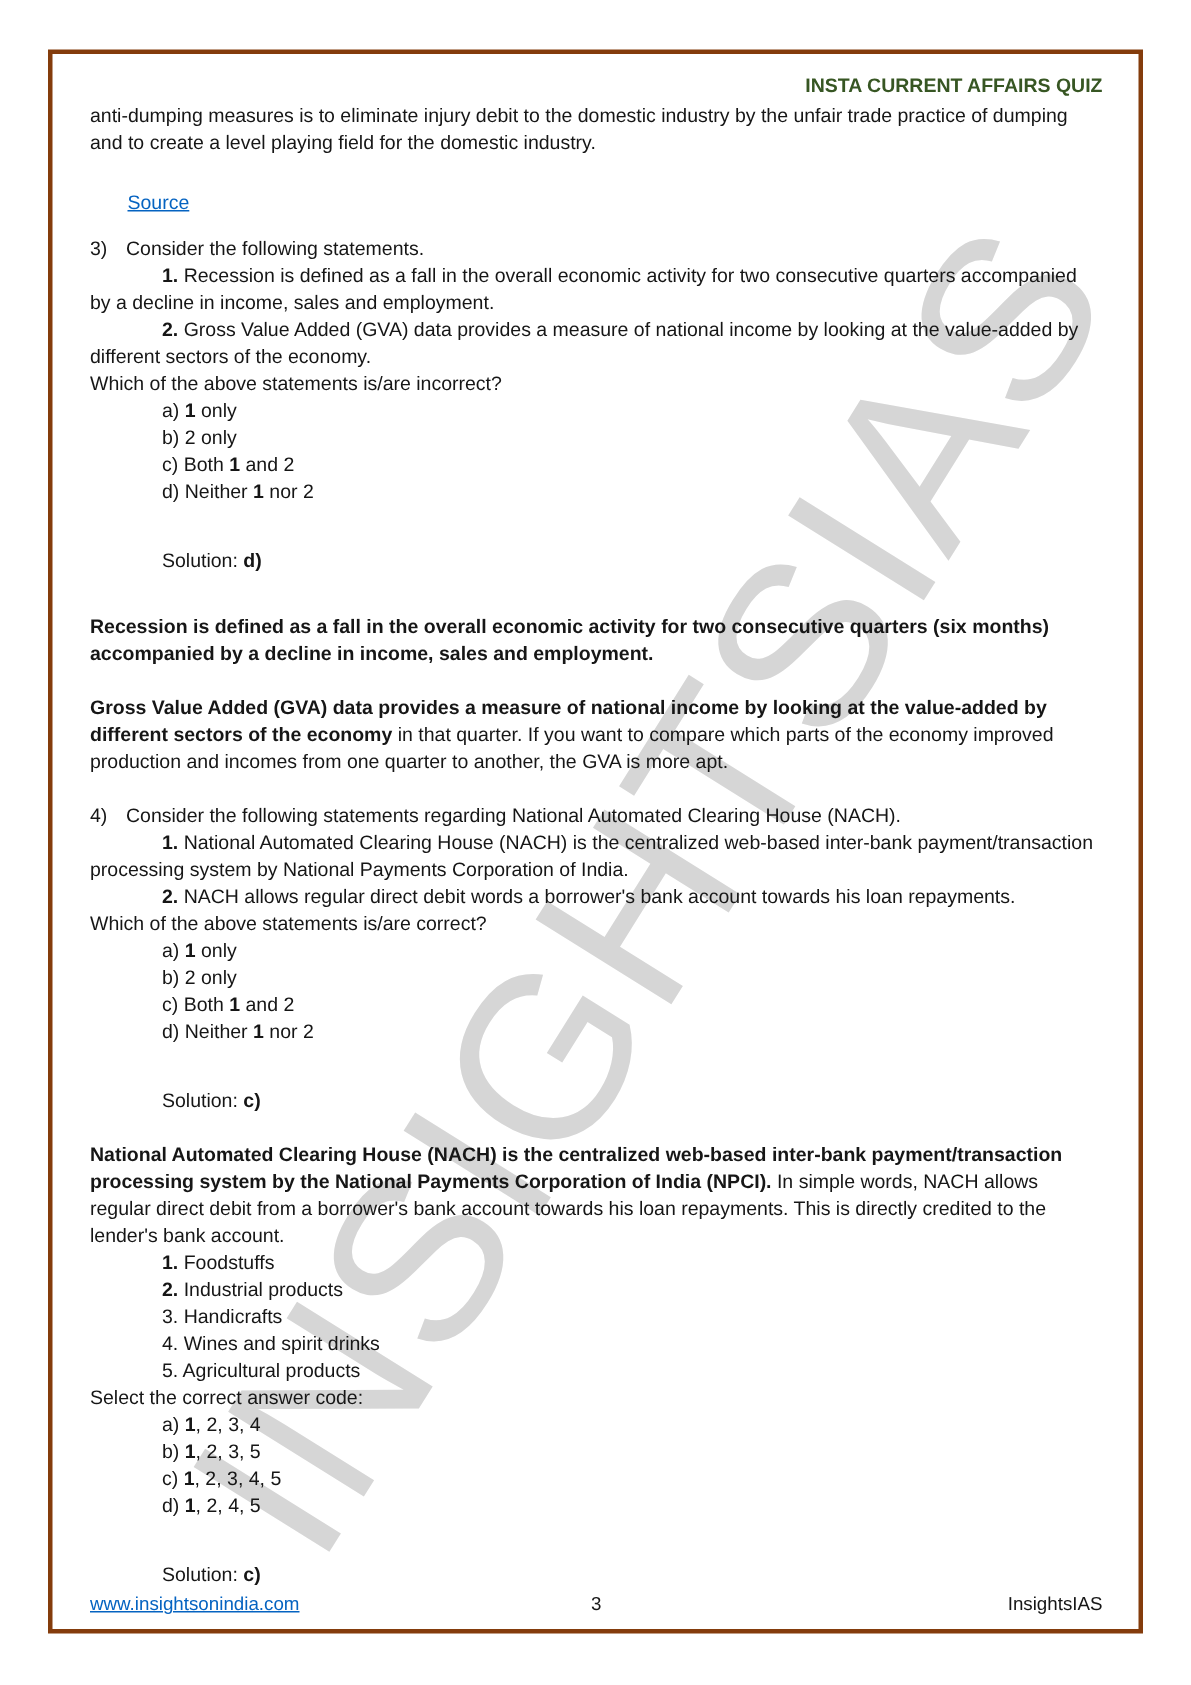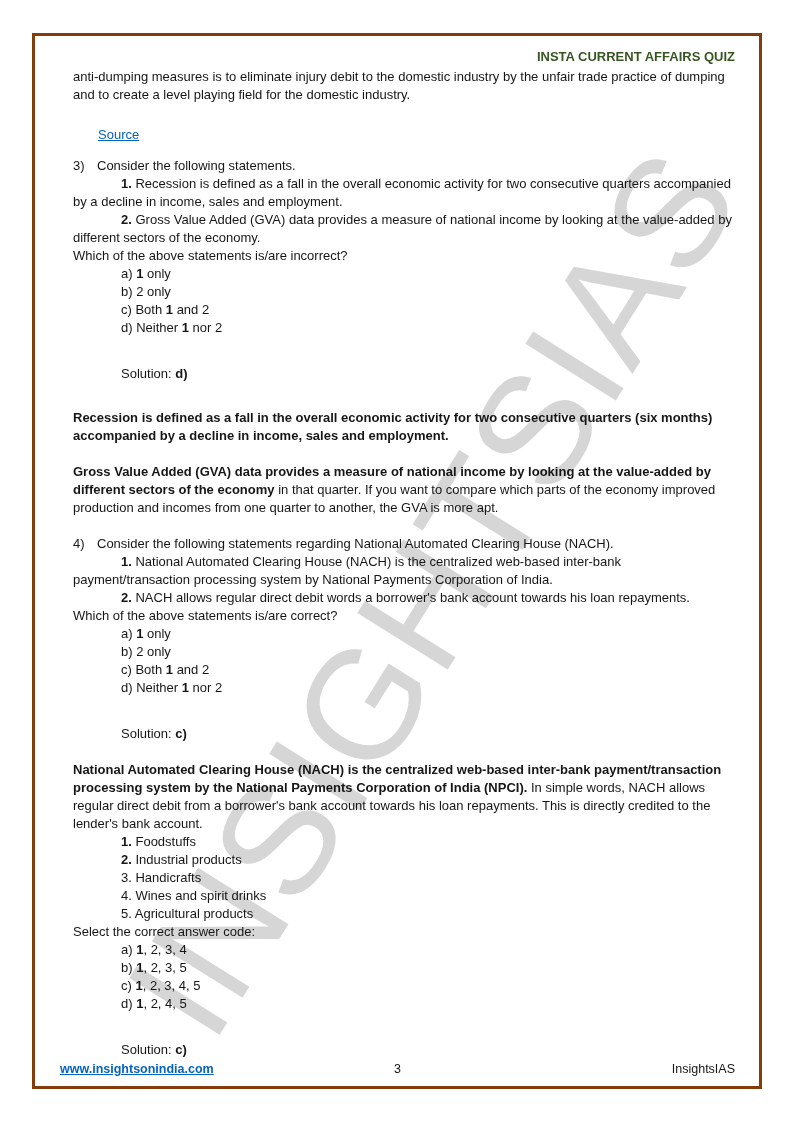--- a/index.html
+++ b/index.html
@@ -34,21 +34,21 @@
     letter-spacing: 2px;
     color: #d6d6d6;
     white-space: nowrap;
     z-index: 0;
     user-select: none;
   }
   .content {
     position: absolute;
     inset: 0;
     z-index: 1;
-    padding: 12px 24px 40px 38px;
+    padding: 12px 24px 40px 25px;
     font-size: 13px;
     line-height: 18px;
   }
   p { margin: 0; }
   .title {
     text-align: right;
     font-weight: bold;
     color: #375623;
     font-size: 13px;
     margin-bottom: 2px;
@@ -73,21 +73,21 @@
   .footer {
     position: absolute;
     left: 25px;
     right: 24px;
     bottom: 10px;
     display: flex;
     align-items: baseline;
     font-size: 12.5px;
     z-index: 1;
   }
-  .footer .f-left  { flex: 1; text-align: left; font-weight: bold; }
+  .footer .f-left  { flex: 1; text-align: left; }
   .footer .f-mid   { flex: 0 0 auto; text-align: center; }
   .footer .f-right { flex: 1; text-align: right; }
 </style>
 </head>
 <body>
 
 <div class="page-frame">
 
   <div class="watermark">INSIGHTSIAS</div>
 

